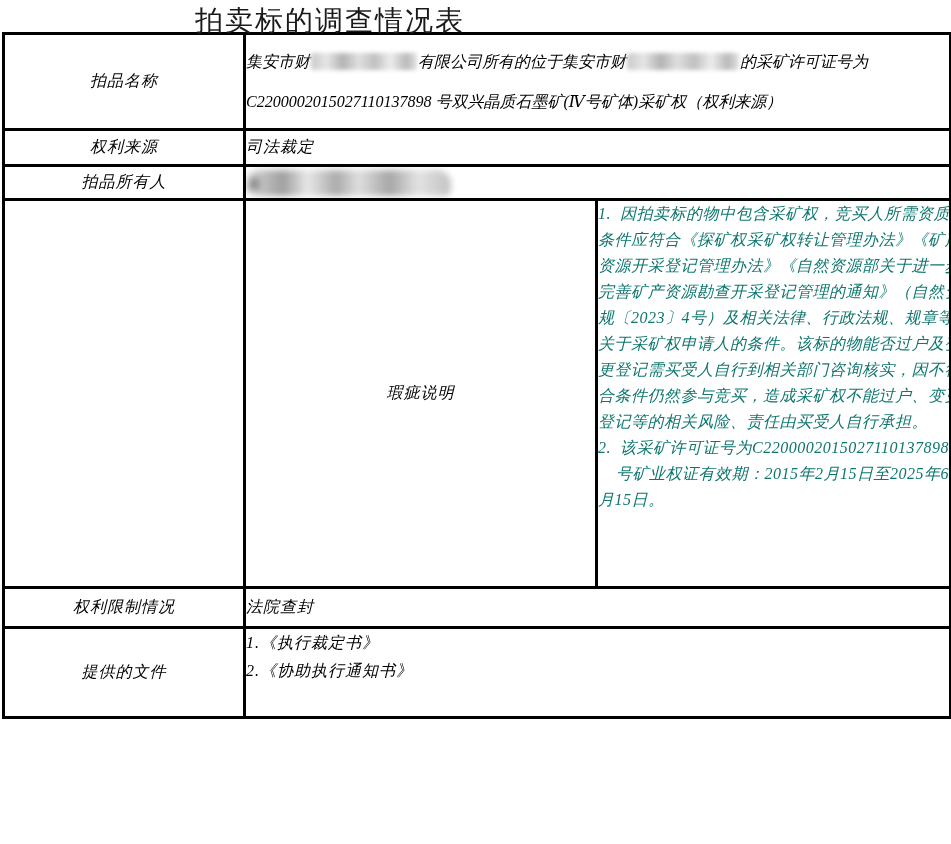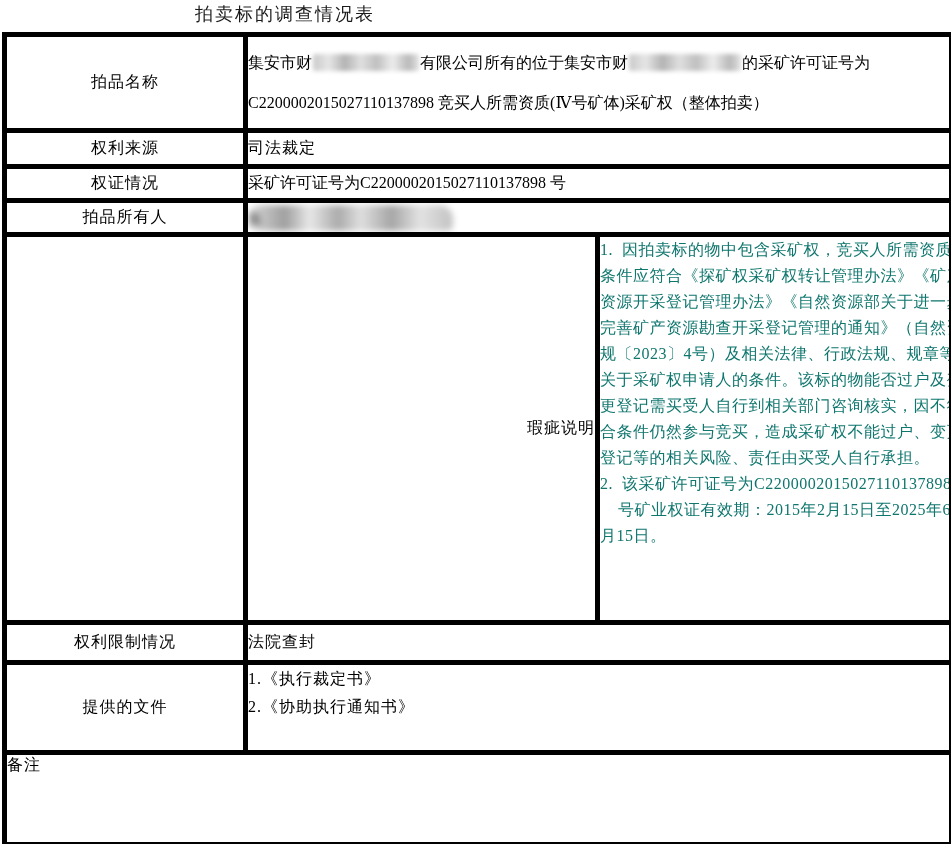--- a/index.html
+++ b/index.html
@@ -8,37 +8,38 @@
     background: #ffffff;
     width: 951px;
     font-family: "Liberation Serif", "DejaVu Serif", serif;
     color: #000;
   }
   .page { position: relative; width: 951px; height: 844px; overflow: hidden; background:#fff; }
 
   .doc-title {
     height: 30px;
     padding: 2px 0 0 195px;
-    font-size: 18px;
+    font-size: 28px;
     letter-spacing: 2px;
     color: #1a1a1a;
     white-space: nowrap;
   }
 
   table.survey {
     border-collapse: collapse;
     table-layout: fixed;
     margin-left: 2px;
     width: 947px;
   }
   table.survey td {
-    border: 5px solid #000000;
+    border: 3px solid #000000;
     font-size: 16px;
     padding: 0;
     overflow: hidden;
+    font-style: italic;
   }
   td.lab {
     text-align: center;
     vertical-align: middle;
     letter-spacing: 1px;
   }
   td.val { vertical-align: middle; }
 
   
   td.item-name-val { padding: 4px 4px 4px 6px; line-height: 40px; }
@@ -72,21 +73,21 @@
   }
   .blur-blob-hint {
     position: absolute;
     left: 0; top: 5px;
     font-size: 15px;
     color: #555;
   }
 
   
   td.defect-lab {
-    text-align: right;
+    text-align: center;
     vertical-align: middle;
     padding-left: 6px;
     letter-spacing: 1px;
   }
   td.defect-val {
     vertical-align: top;
     padding: 27px 1px 0 2px;
     color: #0f766e;
     font-size: 15px;
     line-height: 26px;
@@ -126,33 +127,29 @@
       <col style="width:241px">
       <col style="width:352px">
       <col style="width:354px">
     </colgroup>
 
     <tbody>
         <tr style="height:96px;">
       <td class="lab">拍品名称</td>
       <td class="val item-name-val" colspan="2">
         <div><span>集安市财</span><span class="blur-seg" style="width:106px;"></span><span>有限公司所有的位于集安市财</span><span class="blur-seg" style="width:112px;"></span><span>的采矿许可证号为</span></div>
-        <div>C2200002015027110137898 竞买人所需资质(Ⅳ号矿体)采矿权（整体拍卖）</div>
+        <div>C2200002015027110137898 号双兴晶质石墨矿(Ⅳ号矿体)采矿权（权利来源）</div>
       </td>
     </tr>
 
     <tr style="height:36px;">
       <td class="lab">权利来源</td>
       <td class="center-val" colspan="2">司法裁定</td>
     </tr>
 
-    <tr style="height:34px;">
-      <td class="lab">权证情况</td>
-      <td class="cert-val" colspan="2">采矿许可证号为C2200002015027110137898 号</td>
-    </tr>
 
     <tr style="height:34px;">
       <td class="lab">拍品所有人</td>
       <td class="owner-val" colspan="2">
         <span class="blur-blob"><span class="blur-blob-hint">集</span></span>
       </td>
     </tr>
 
     <tr style="height:388px;">
       <td></td>
@@ -175,19 +172,16 @@
       <td class="lab">权利限制情况</td>
       <td class="restrict-val" colspan="2">法院查封</td>
     </tr>
 
     <tr style="height:90px;">
       <td class="lab">提供的文件</td>
       <td class="docs-val" colspan="2">1.《执行裁定书》
 2.《协助执行通知书》</td>
     </tr>
 
-    <tr style="height:92px;">
-      <td class="remarks-cell" colspan="3">备注</td>
-    </tr>
   </tbody>
     </table>
 
 </div>
 
 </body></html>

